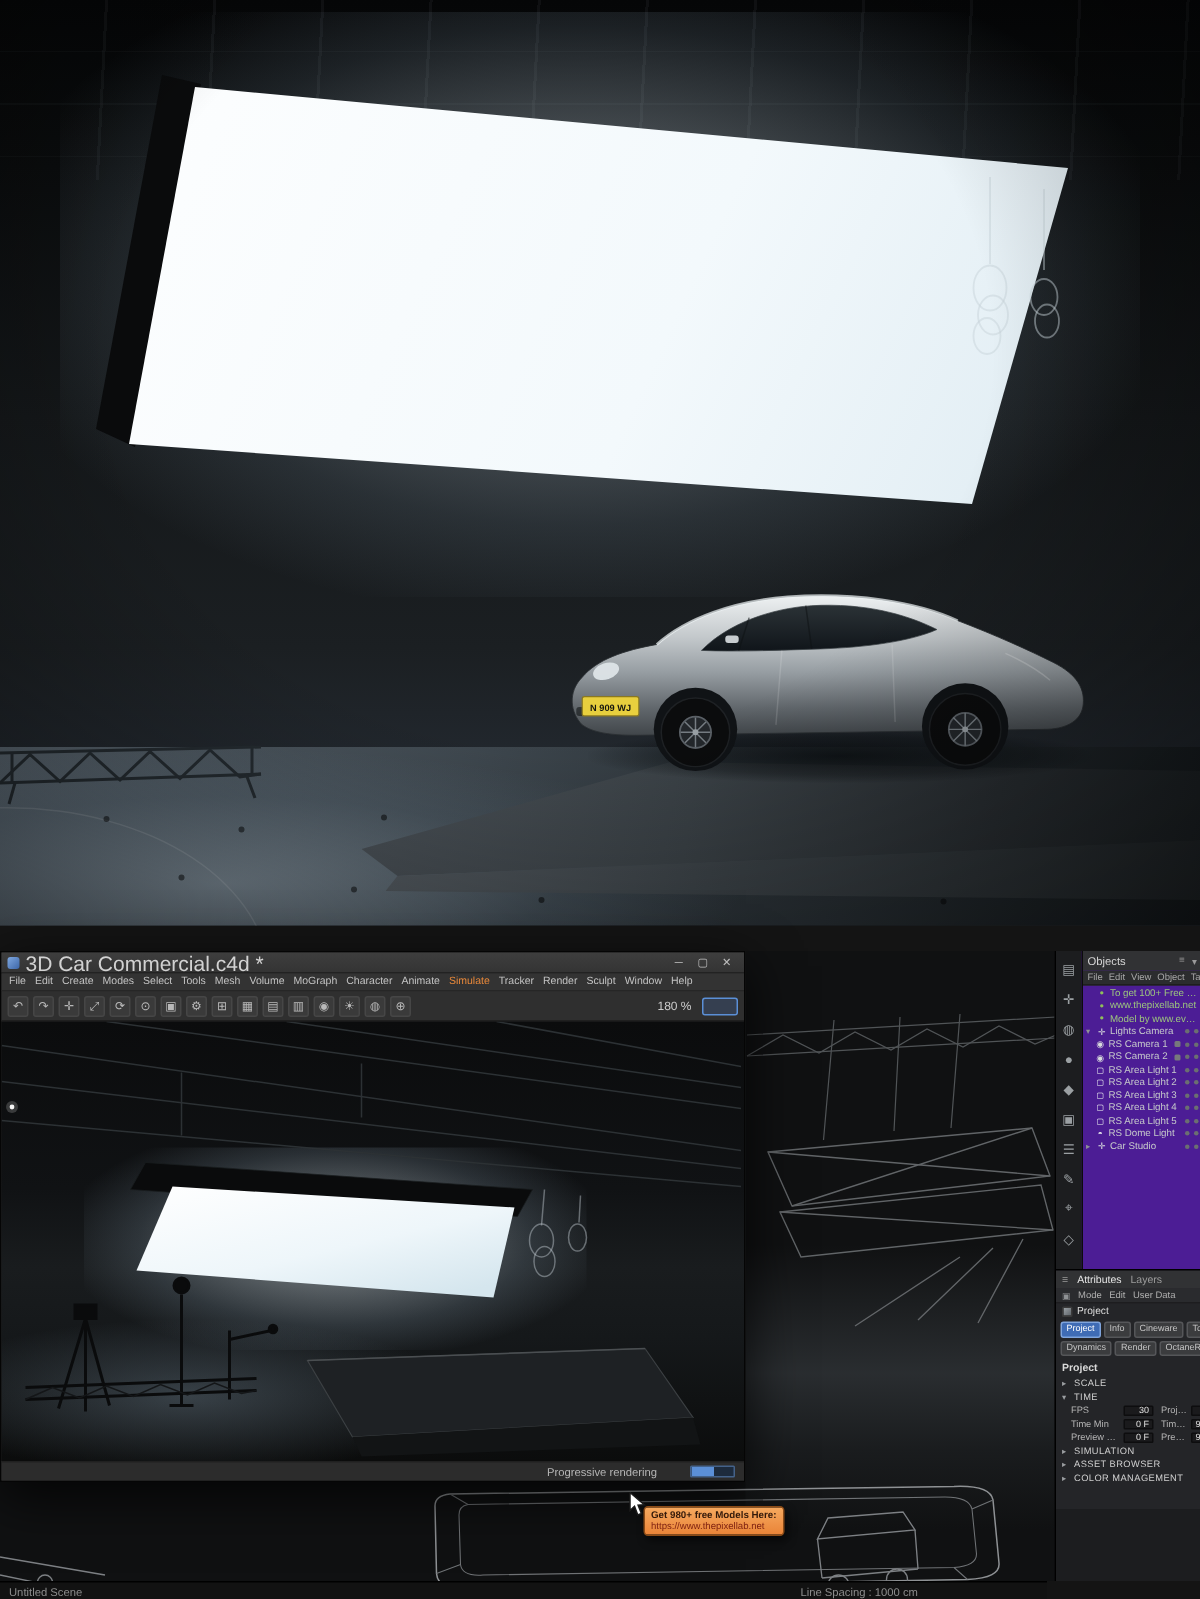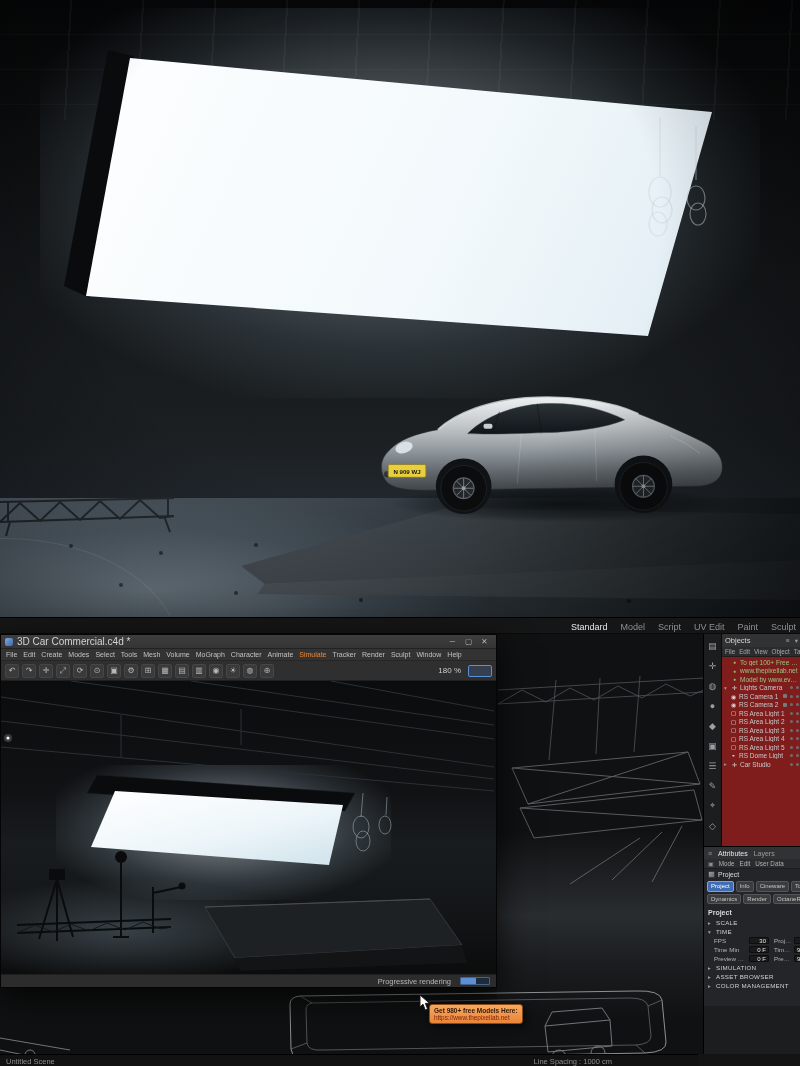--- a/index.html
+++ b/index.html
@@ -53,21 +53,21 @@
   
   #main {position:absolute;left:0;top:634px;width:800px;height:420px;background:#101112;overflow:hidden;}
   .bg-floorlight {position:absolute;left:497px;top:196px;width:209px;height:190px;
     background:linear-gradient(180deg, transparent 0%, rgba(108,118,126,.28) 45%, rgba(70,78,84,.18) 72%, transparent 100%);}
   #wire {position:absolute;left:0;top:0;}
 
   
   #right-col {position:absolute;left:703px;top:634px;width:97px;height:420px;background:#1c1d1f;border-left:1px solid #000;z-index:6;}
   .icon-strip {position:absolute;left:0;top:5px;width:17px;display:flex;flex-direction:column;gap:7px;align-items:center;}
   .icon-strip .si {width:13px;height:13px;display:flex;align-items:center;justify-content:center;font-size:9px;color:#9ba0a3;}
-  #objects {position:absolute;left:17px;top:0;width:80px;height:212px;background:#7f1d1d;border-left:1px solid #0c0c0c;overflow:hidden;}
+  #objects {position:absolute;left:17px;top:0;width:80px;height:212px;background:#4c1d95;border-left:1px solid #0c0c0c;overflow:hidden;}
   .obj-header {height:13px;background:#313234;display:flex;align-items:center;gap:3px;padding:0 3px;font-size:7.5px;color:#d6d6d6;}
   .obj-header .hic {margin-left:auto;color:#9a9a9a;font-size:6.5px;}
   .obj-header .hic2 {margin-left:2px;color:#9a9a9a;font-size:6.5px;}
   .obj-menu {height:10px;background:#2b2c2e;display:flex;gap:4px;padding:0 3px;font-size:6.3px;color:#a8a8a8;align-items:center;overflow:hidden;border-bottom:1px solid #1e1e1e;white-space:nowrap;}
   .tree {padding-top:1px;}
   .tree-row {height:8.5px;display:flex;align-items:center;gap:2px;padding:0 2px;font-size:6.5px;color:#c6c9cb;white-space:nowrap;overflow:hidden;}
   .tree-row .arr {width:5px;font-size:5.5px;color:#8f9295;flex:none;}
   .tree-row.child {padding-left:8px;}
   .tree-row .ti {font-size:6px;width:7px;text-align:center;flex:none;color:#d8dbdd;}
   .tree-row.note .ti {color:#8fbf5a;font-size:5px;}
@@ -101,37 +101,37 @@
   
   #statusbar {position:absolute;left:0;top:1054px;width:698px;height:12px;background:#121212;border-top:1px solid #000;font-size:7.5px;color:#8d8d8d;z-index:8;}
   .sb-left {position:absolute;left:6px;top:2px;}
   .sb-right {position:absolute;right:86px;top:2px;}
 
   
   #rwin {position:absolute;left:0;top:634px;width:497px;height:354px;background:#2b2b2b;border:1px solid #050505;
     box-shadow:0 10px 34px rgba(0,0,0,.78);z-index:20;display:flex;flex-direction:column;}
   .w-title {height:14px;background:linear-gradient(#3e3e3e,#343434);display:flex;align-items:center;padding:0 4px;gap:4px;border-bottom:1px solid #222;flex:none;}
   .w-title .wicon {width:8px;height:8px;background:linear-gradient(135deg,#7fa8e0,#3c66a8);border-radius:2px;flex:none;}
-  .w-title .wtext {font-size:10px;color:#d2d2d2;flex:1 1 auto;overflow:hidden;white-space:nowrap;}
+  .w-title .wtext {font-size:14px;color:#d2d2d2;flex:1 1 auto;overflow:hidden;white-space:nowrap;}
   .w-ctl {display:flex;gap:1px;flex:none;}
   .w-ctl span {width:15px;height:11px;font-size:7.5px;color:#bdbdbd;display:flex;align-items:center;justify-content:center;}
   .w-menu {height:12px;background:#333;display:flex;gap:6px;align-items:center;padding:0 5px;font-size:7px;color:#c2c2c2;white-space:nowrap;overflow:hidden;border-bottom:1px solid #262626;flex:none;}
   .w-menu .hl {color:#e8883a;}
   .w-toolbar {height:20px;background:#2f2f2f;display:flex;align-items:center;gap:3px;padding:0 4px;border-bottom:1px solid #1f1f1f;flex:none;overflow:hidden;}
   .tbi {width:14px;height:14px;background:#3a3a3a;border:1px solid #464646;border-radius:2px;color:#b8b8b8;font-size:8px;display:flex;align-items:center;justify-content:center;flex:none;}
   .tb-zoom {margin-left:auto;font-size:8px;color:#ccc;flex:none;}
   .tb-chip {width:24px;height:12px;border:1px solid #5b8fd6;border-radius:2px;background:rgba(72,112,180,.25);margin-left:4px;flex:none;}
   .w-view {position:relative;flex:1 1 auto;overflow:hidden;
     background:linear-gradient(180deg,#0b0c0d 0%,#101214 38%,#191c1e 56%,#15181a 72%,#0b0c0c 100%);}
   .vp-glow {position:absolute;left:55px;top:84px;width:335px;height:135px;
     background:radial-gradient(ellipse at 50% 45%, rgba(236,246,251,.55), rgba(160,185,205,.18) 55%, transparent 78%);}
   .vp-pool {position:absolute;left:0;top:198px;width:310px;height:95px;
     background:radial-gradient(ellipse at 40% 55%, rgba(148,172,192,.3), transparent 70%);}
   .vp-scene {position:absolute;left:0;top:0;}
-  .w-status {height:13px;background:#2c2c2c;border-top:1px solid #202020;display:flex;align-items:center;justify-content:flex-end;gap:9px;padding:0 6px;font-size:7.5px;color:#b5b5b5;flex:none;}
+  .w-status {height:13px;background:#2c2c2c;border-top:1px solid #202020;display:flex;align-items:center;justify-content:flex-end;gap:22px;padding:0 6px;font-size:7.5px;color:#b5b5b5;flex:none;}
   .prog {width:30px;height:8px;background:#1d2b3d;border:1px solid #44628a;border-radius:1px;position:relative;overflow:hidden;}
   .prog::after {content:"";position:absolute;left:0;top:0;bottom:0;width:55%;background:#5b8fd6;}
 
   
   #tooltip {position:absolute;left:429px;top:1004px;width:94px;background:linear-gradient(#f6a95f,#ea8438);
     border:1px solid #8a4a16;border-radius:3px;padding:2px 4px;box-shadow:2px 3px 6px rgba(0,0,0,.55);z-index:30;}
   .tt1 {font-size:6.5px;font-weight:bold;color:#33190a;white-space:nowrap;overflow:hidden;}
   .tt2 {font-size:6.4px;color:#7c1f10;white-space:nowrap;overflow:hidden;}
   #cursor {position:absolute;left:419px;top:995px;z-index:31;}
 </style>
@@ -205,30 +205,20 @@
       <rect x="112" y="50" width="9" height="5" rx="2" fill="#c8cdd0"></rect>
       <path d="M300,62 Q318,70 330,80" stroke="rgba(255,255,255,.25)" stroke-width="1" fill="none"></path>
       <g>
         <rect x="16" y="91" width="38" height="13" rx="1.5" fill="#e8cf3e" stroke="#8a7820" stroke-width="0.8"></rect>
         <text x="35" y="100.5" font-size="6.2" font-weight="bold" fill="#15150f" text-anchor="middle">N 909 WJ</text>
       </g>
     </svg>
     <div class="hero-vignette"></div>
   </div>
 
-  <div id="chrome">
-    <div class="layout-tabs">
-      <span class="tab active">Standard</span>
-      <span class="tab">Model</span>
-      <span class="tab">Script</span>
-      <span class="tab">UV Edit</span>
-      <span class="tab">Paint</span>
-      <span class="tab">Sculpt</span>
-    </div>
-  </div>
 
   <div id="main">
     <div class="bg-floorlight"></div>
     <svg id="wire" width="800" height="420" viewBox="0 0 800 420">
       <g stroke="#5c6063" stroke-width="0.8" fill="none" opacity="0.85">
         <path d="M498,56 L704,44 M498,70 L704,58"></path>
         <polyline points="498,70 522,56 546,68 570,54 594,66 618,52 642,64 666,50 690,62 704,56"></polyline>
         <path d="M556,46 L549,126 M640,42 L634,118 M600,44 L596,120"></path>
       </g>
       <g stroke="#6a6e71" stroke-width="0.9" fill="none" opacity="0.9">

